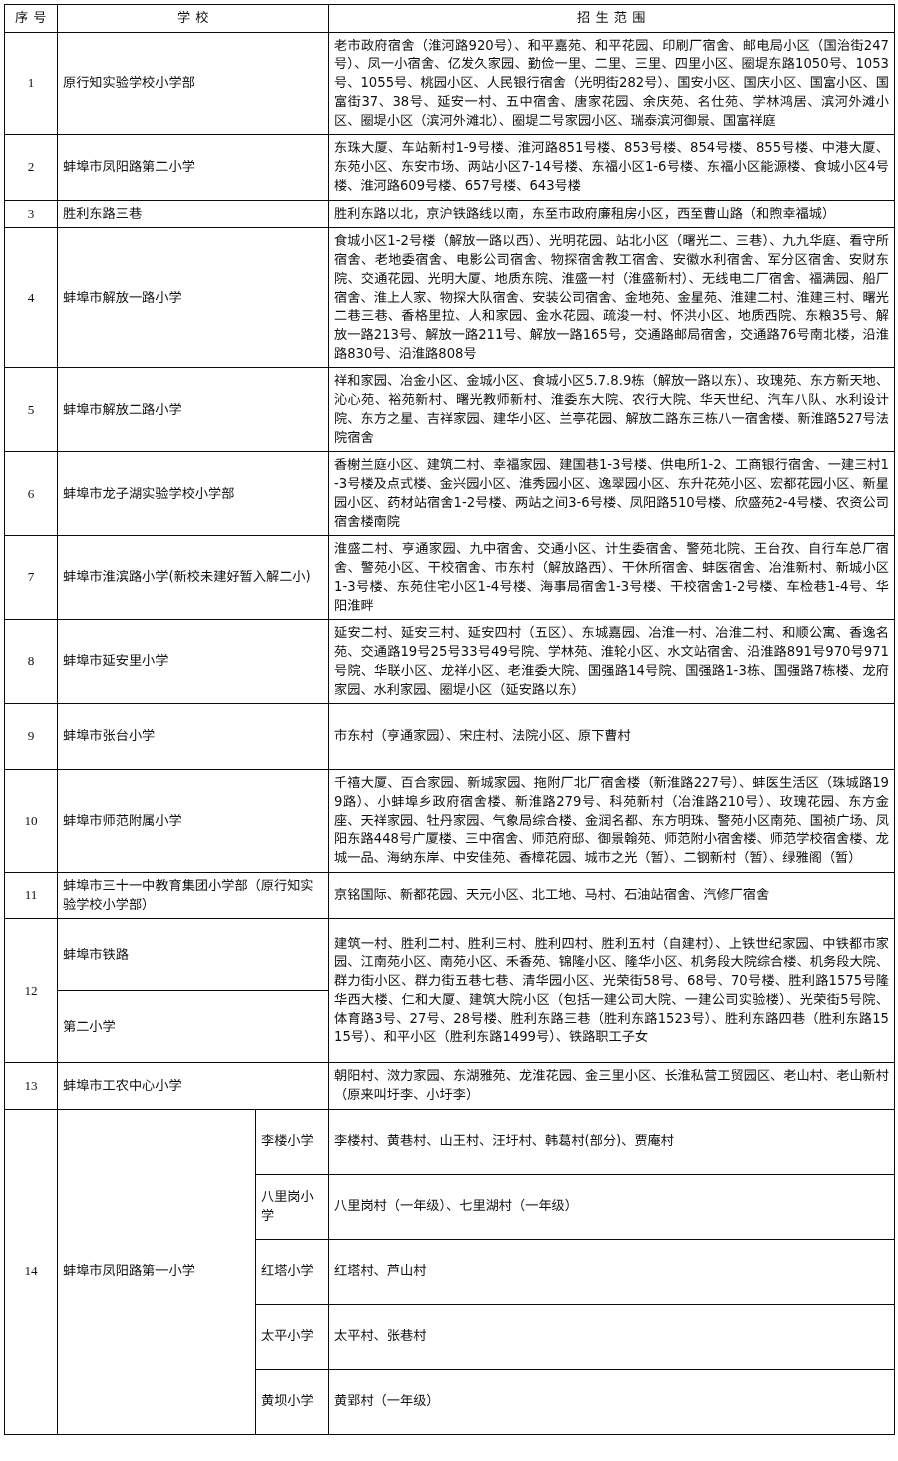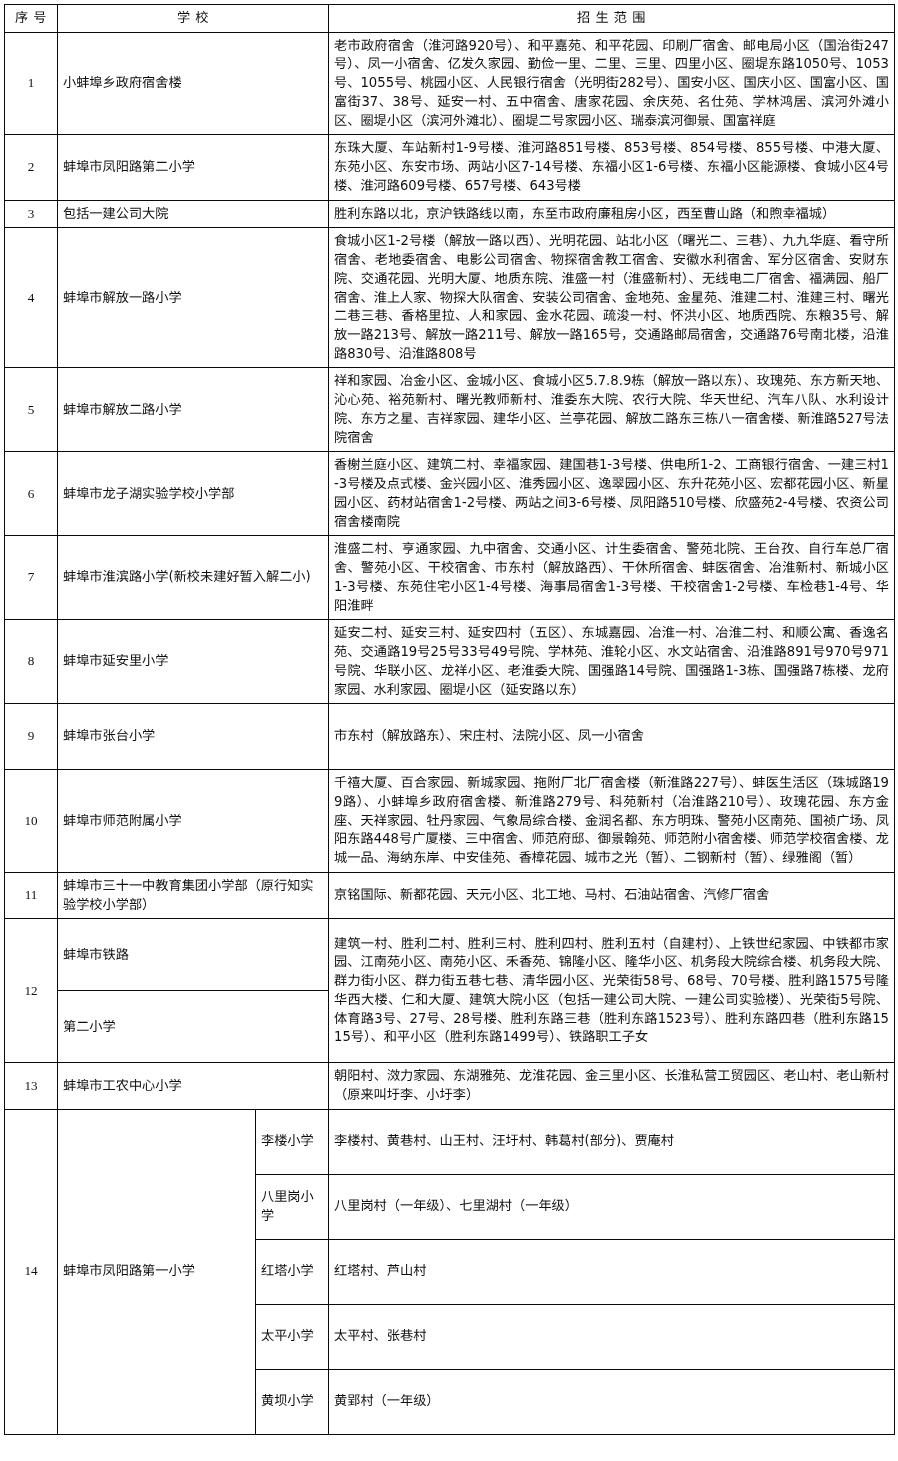--- a/index.html
+++ b/index.html
@@ -93,33 +93,33 @@
       <tr>
         <th class="idx-head">序 号</th>
         <th colspan="2">学 校</th>
         <th>招 生 范 围</th>
       </tr>
     </thead>
     <tbody>
 
       <tr>
         <td class="idx">1</td>
-        <td class="school" colspan="2">小蚌埠乡政府宿舍楼</td>
+        <td class="school" colspan="2">原行知实验学校小学部</td>
         <td class="range">老市政府宿舍（淮河路920号）、和平嘉苑、和平花园、印刷厂宿舍、邮电局小区（国治街247号）、凤一小宿舍、亿发久家园、勤俭一里、二里、三里、四里小区、圈堤东路1050号、1053号、1055号、桃园小区、人民银行宿舍（光明街282号）、国安小区、国庆小区、国富小区、国富街37、38号、延安一村、五中宿舍、唐家花园、余庆苑、名仕苑、学林鸿居、滨河外滩小区、圈堤小区（滨河外滩北）、圈堤二号家园小区、瑞泰滨河御景、国富祥庭</td>
       </tr>
 
       <tr>
         <td class="idx">2</td>
         <td class="school" colspan="2">蚌埠市凤阳路第二小学</td>
         <td class="range">东珠大厦、车站新村1-9号楼、淮河路851号楼、853号楼、854号楼、855号楼、中港大厦、东苑小区、东安市场、两站小区7-14号楼、东福小区1-6号楼、东福小区能源楼、食城小区4号楼、淮河路609号楼、657号楼、643号楼</td>
       </tr>
 
       <tr>
         <td class="idx">3</td>
-        <td class="school" colspan="2">包括一建公司大院</td>
+        <td class="school" colspan="2">胜利东路三巷</td>
         <td class="range nowrapcell">胜利东路以北，京沪铁路线以南，东至市政府廉租房小区，西至曹山路（和煦幸福城）</td>
       </tr>
 
       <tr>
         <td class="idx">4</td>
         <td class="school" colspan="2">蚌埠市解放一路小学</td>
         <td class="range">食城小区1-2号楼（解放一路以西）、光明花园、站北小区（曙光二、三巷）、九九华庭、看守所宿舍、老地委宿舍、电影公司宿舍、物探宿舍教工宿舍、安徽水利宿舍、军分区宿舍、安财东院、交通花园、光明大厦、地质东院、淮盛一村（淮盛新村）、无线电二厂宿舍、福满园、船厂宿舍、淮上人家、物探大队宿舍、安装公司宿舍、金地苑、金星苑、淮建二村、淮建三村、曙光二巷三巷、香格里拉、人和家园、金水花园、疏浚一村、怀洪小区、地质西院、东粮35号、解放一路213号、解放一路211号、解放一路165号，交通路邮局宿舍，交通路76号南北楼，沿淮路830号、沿淮路808号</td>
       </tr>
 
       <tr>
@@ -142,21 +142,21 @@
 
       <tr>
         <td class="idx">8</td>
         <td class="school" colspan="2">蚌埠市延安里小学</td>
         <td class="range">延安二村、延安三村、延安四村（五区）、东城嘉园、冶淮一村、冶淮二村、和顺公寓、香逸名苑、交通路19号25号33号49号院、学林苑、淮轮小区、水文站宿舍、沿淮路891号970号971号院、华联小区、龙祥小区、老淮委大院、国强路14号院、国强路1-3栋、国强路7栋楼、龙府家园、水利家园、圈堤小区（延安路以东）</td>
       </tr>
 
       <tr style="height:66px;">
         <td class="idx">9</td>
         <td class="school" colspan="2">蚌埠市张台小学</td>
-        <td class="range">市东村（解放路东）、宋庄村、法院小区、凤一小宿舍</td>
+        <td class="range">市东村（亨通家园）、宋庄村、法院小区、原下曹村</td>
       </tr>
 
       <tr>
         <td class="idx">10</td>
         <td class="school" colspan="2">蚌埠市师范附属小学</td>
         <td class="range">千禧大厦、百合家园、新城家园、拖附厂北厂宿舍楼（新淮路227号）、蚌医生活区（珠城路199路）、小蚌埠乡政府宿舍楼、新淮路279号、科苑新村（冶淮路210号）、玫瑰花园、东方金座、天祥家园、牡丹家园、气象局综合楼、金润名都、东方明珠、警苑小区南苑、国祯广场、凤阳东路448号广厦楼、三中宿舍、师范府邸、御景翰苑、师范附小宿舍楼、师范学校宿舍楼、龙城一品、海纳东岸、中安佳苑、香樟花园、城市之光（暂）、二钢新村（暂）、绿雅阁（暂）</td>
       </tr>
 
       <tr>
         <td class="idx">11</td>

